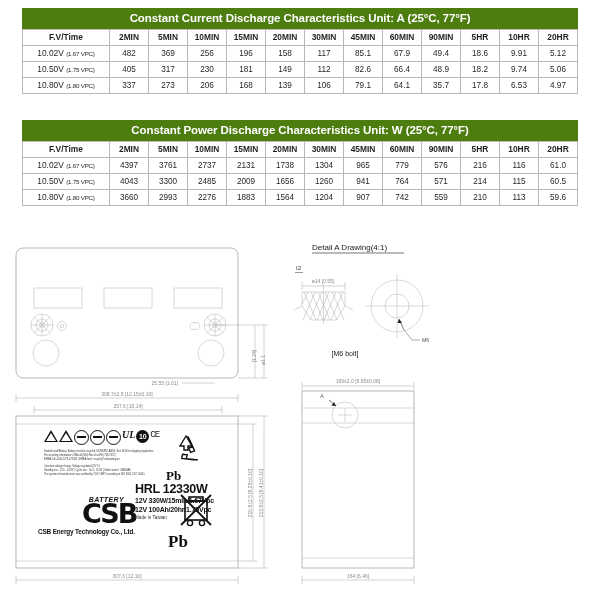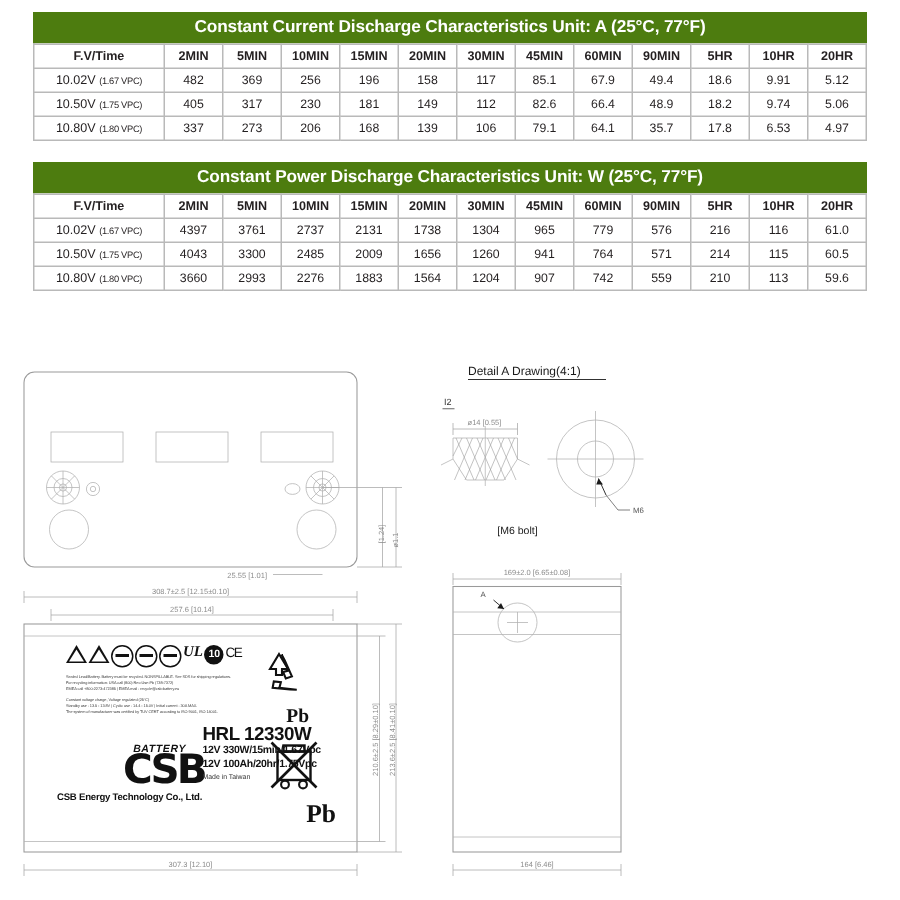--- a/index.html
+++ b/index.html
@@ -16,21 +16,21 @@
     overflow: hidden;
   }
 
   
   .table-block {
     position: absolute;
     left: 22px;
     width: 556px;
   }
   #table-current { top: 8px; }
-  #table-power   { top: 108px; }
+  #table-power   { top: 120px; }
 
   table.spec {
     width: 100%;
     border-collapse: collapse;
     table-layout: fixed;
   }
   table.spec caption {
     caption-side: top;
     background: #4d7c0f;
     color: #ffffff;
@@ -176,21 +176,21 @@
     background: #111;
     color: #fff;
     font-size: 7px;
     font-weight: bold;
     display: flex;
     align-items: center;
     justify-content: center;
   }
   .ce-mark {
     font-size: 9px;
-    font-family: Liberation Sans, sans-serif;
+    font-family: Liberation Mono, monospace;
     color: #111;
     letter-spacing: -1px;
   }
   .fineprint {
     padding-left: 20px;
     font-size: 2.6px;
     line-height: 1.55;
     color: #3a3a3a;
     width: 160px;
     letter-spacing: -0.05px;
@@ -247,21 +247,21 @@
   .made-in {
     font-size: 4.6px;
     color: #333;
     margin-top: 1px;
   }
   .pb-text {
     font-size: 13px;
     font-weight: bold;
     font-family: "Liberation Serif", serif;
     color: #111;
-    text-align: right;
+    text-align: left;
   }
   .recycle-wrap {
     position: absolute;
     right: 34px;
     top: 4px;
     width: 40px;
     text-align: center;
   }
   .wheelie-wrap {
     position: absolute;

